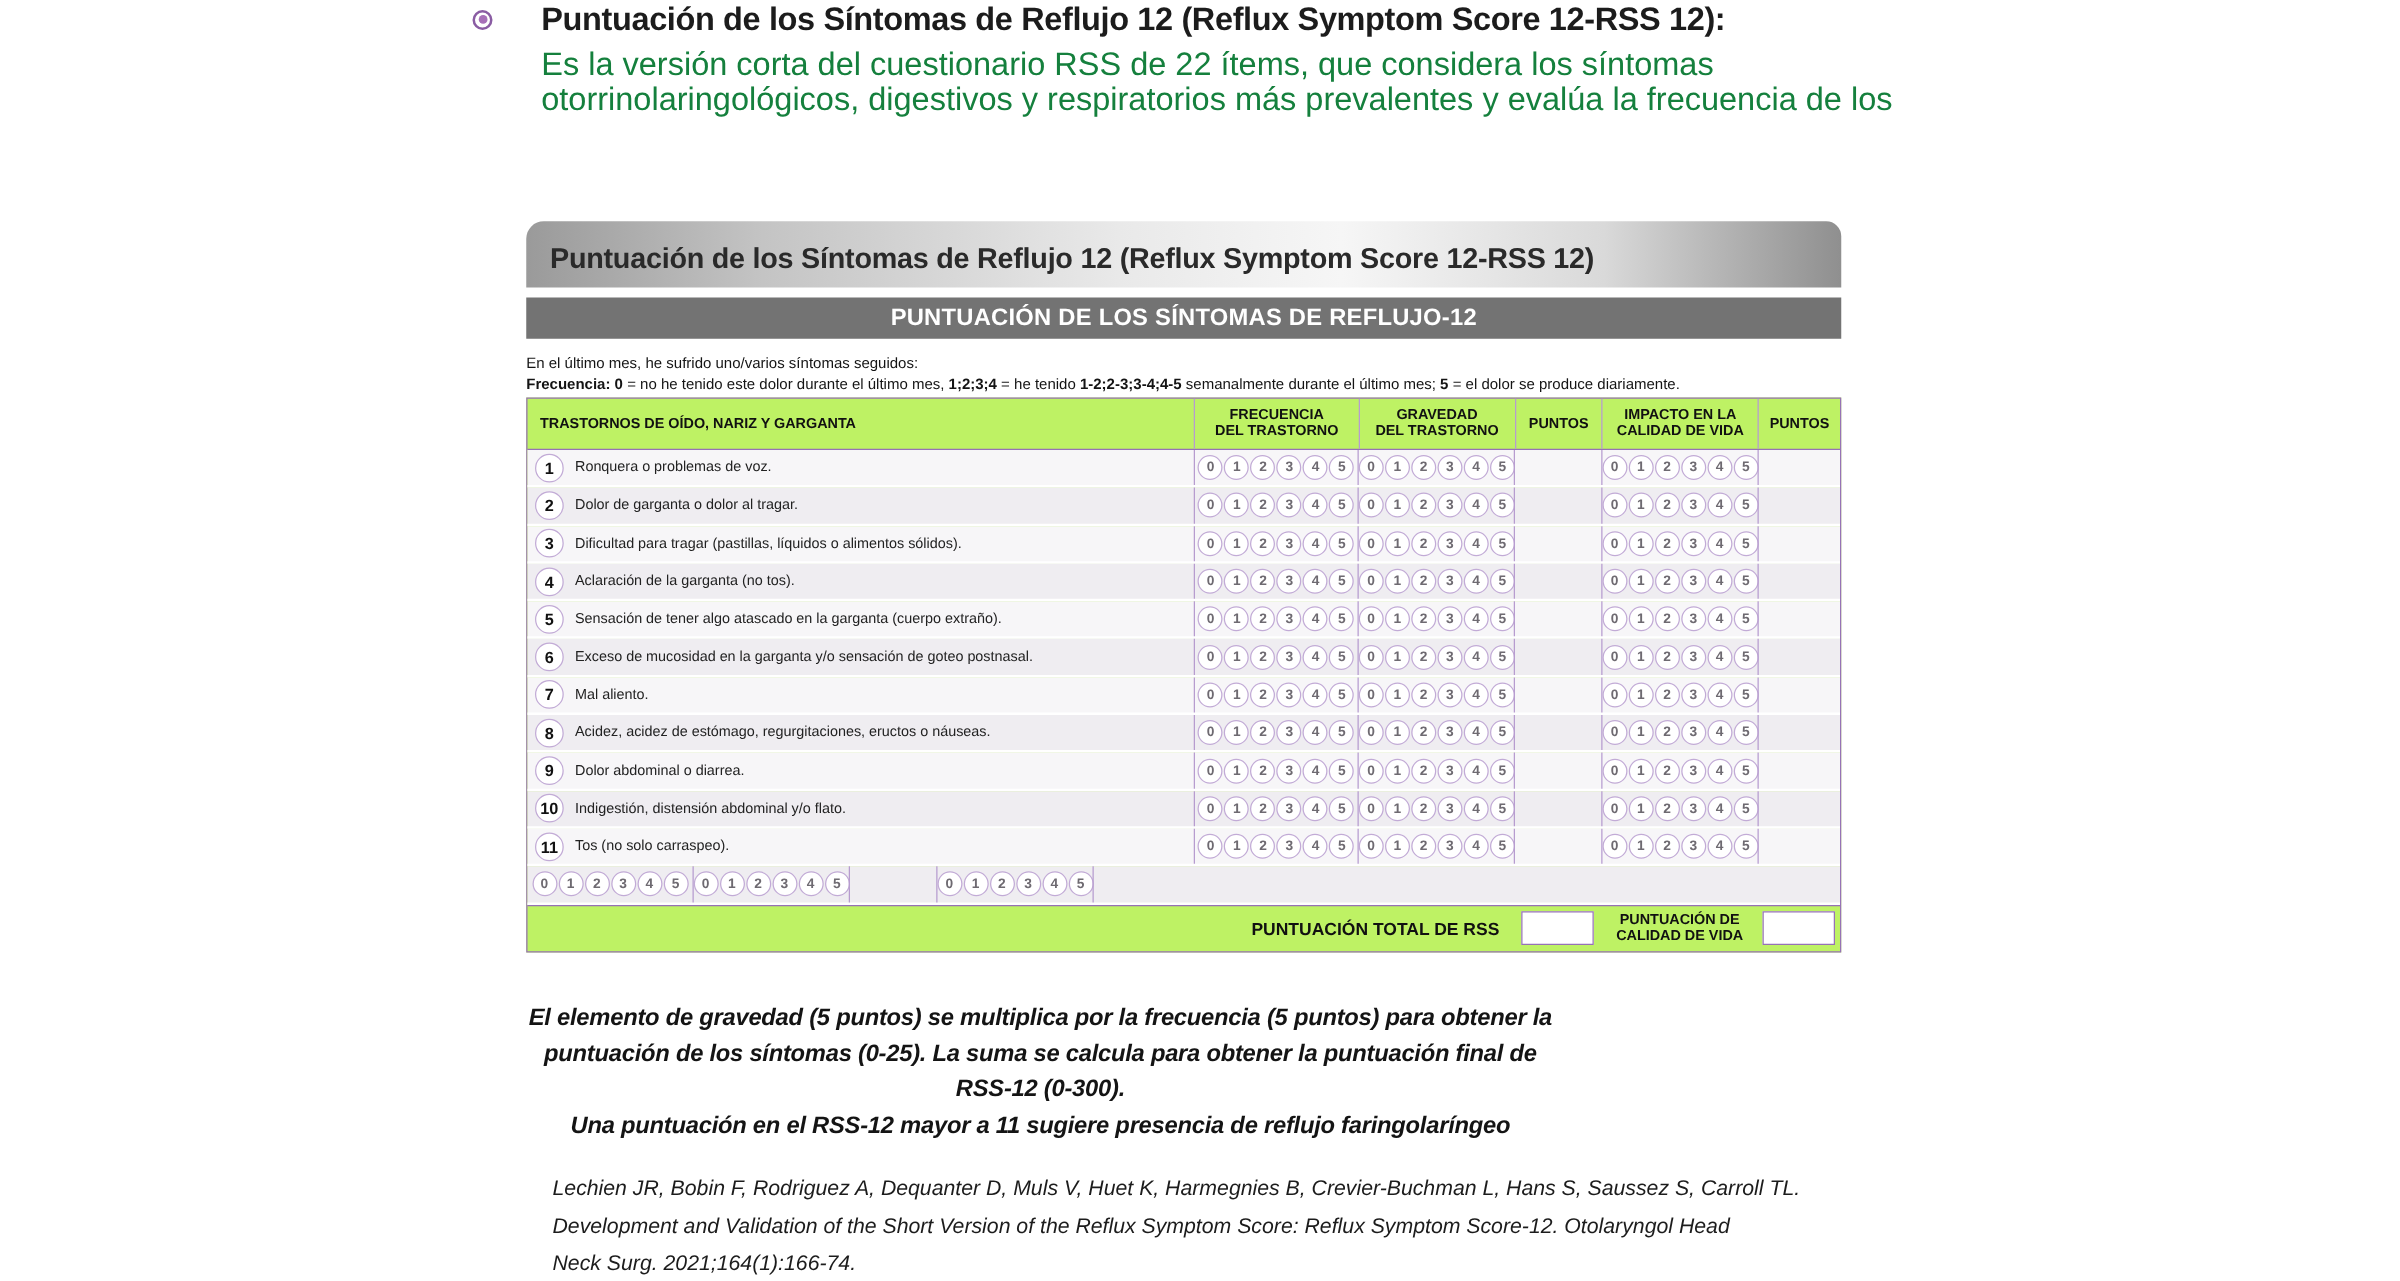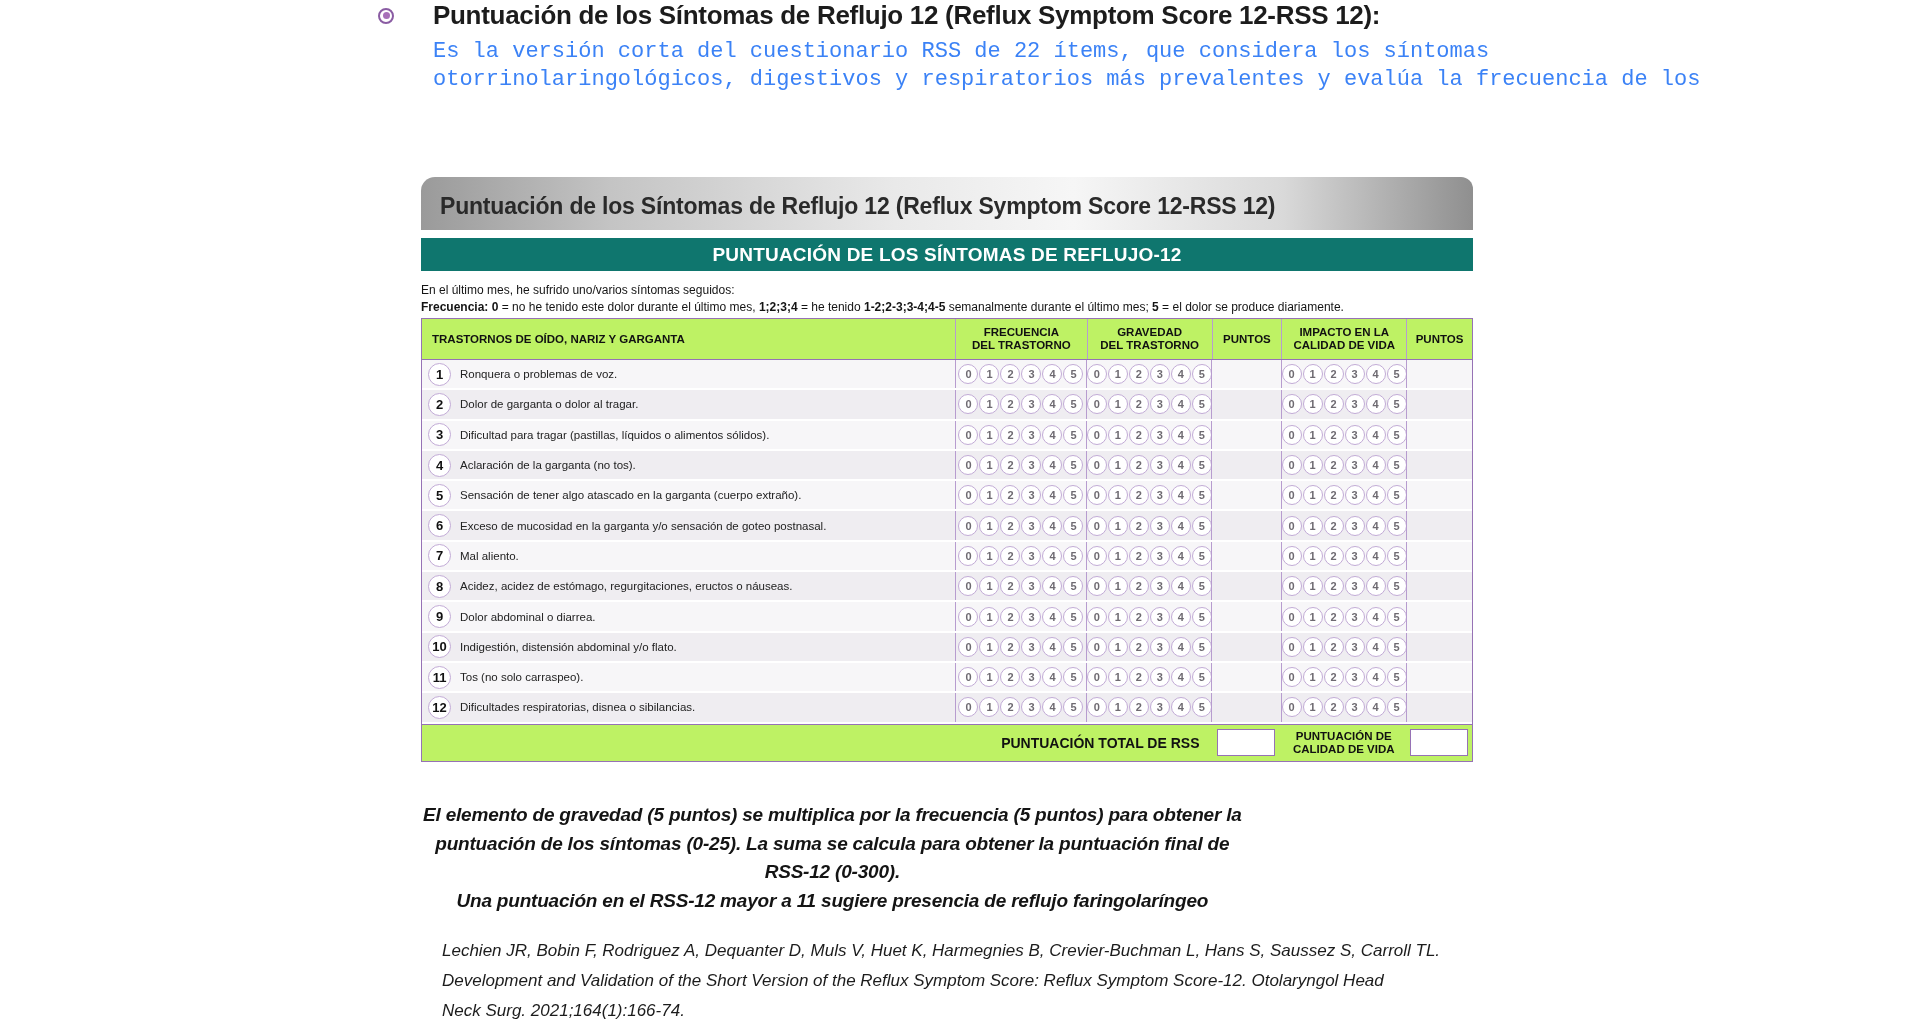--- a/index.html
+++ b/index.html
@@ -8,33 +8,33 @@
     font-family:"Liberation Sans", sans-serif; color:#1a1a1a;
   }
 
   
   .intro { position:absolute; left:378px; top:0px; width:1120px; }
   .intro-head { display:flex; align-items:center; }
   .bullet { width:16px; height:16px; border:2.5px solid #8a5ca3; border-radius:50%;
             box-sizing:border-box; margin-right:39px; flex:none; display:flex; align-items:center; justify-content:center; }
   .bullet-dot { width:7px; height:7px; border-radius:50%; background:#a770b8; }
   .intro-heading { font-size:26px; font-weight:bold; color:#1c1c1c; letter-spacing:-0.3px; white-space:nowrap; }
-  .intro-body { margin-left:55px; margin-top:7px; font-size:22px; line-height:27.5px; color:#3b82f6;font-family:Liberation Mono, monospace; }
+  .intro-body { margin-left:55px; margin-top:7px; font-size:26px; line-height:27.5px; color:#15803d; }
   .intro-body div { white-space:nowrap; }
 
   
   .formbox { position:absolute; left:421px; top:177px; width:1052px; }
   .graybar {
     height:53px; border-radius:14px 12px 0 0;
     background:linear-gradient(90deg,#9a9a9a 0%,#c4c4c4 18%,#e9e9e9 45%,#f6f6f6 62%,#d9d9d9 82%,#8f8f8f 100%);
     display:flex; align-items:center; padding-left:19px; box-sizing:border-box;
   }
   .graybar-title { font-size:23px; font-weight:bold; color:#2a2a2a; letter-spacing:-0.2px; padding-top:5px; white-space:nowrap; }
   .purplebar {
-    margin-top:8px; height:33px; background:#0f766e; color:#ffffff; font-weight:bold; font-size:19px;
+    margin-top:8px; height:33px; background:#737373; color:#ffffff; font-weight:bold; font-size:19px;
     display:flex; align-items:center; justify-content:center; letter-spacing:0.2px;
   }
   .instructions { margin-top:11px; font-size:12px; line-height:16.5px; color:#141414; }
   .instructions .instr-line { white-space:nowrap; }
 
   
   .rss-table { margin-top:3px; border:1.5px solid #9672b5; box-sizing:content-box; background:#bef264; }
   .tr { display:flex; }
   .td { box-sizing:border-box; border-left:1px solid #b79ccf; display:flex; align-items:center; justify-content:center; }
   .td:first-child { border-left:none; }
@@ -485,24 +485,20 @@
             <div class="circ">0</div>
             <div class="circ">1</div>
             <div class="circ">2</div>
             <div class="circ">3</div>
             <div class="circ">4</div>
             <div class="circ">5</div>
           </div>
           <div class="td c5"></div>
         </div>
         <div class="tr">
-          <div class="td c0">
-            <div class="numc">12</div>
-            <div class="rowlabel">Dificultades respiratorias, disnea o sibilancias.</div>
-          </div>
           <div class="td c1">
             <div class="circ">0</div>
             <div class="circ">1</div>
             <div class="circ">2</div>
             <div class="circ">3</div>
             <div class="circ">4</div>
             <div class="circ">5</div>
           </div>
           <div class="td c2">
             <div class="circ">0</div>

